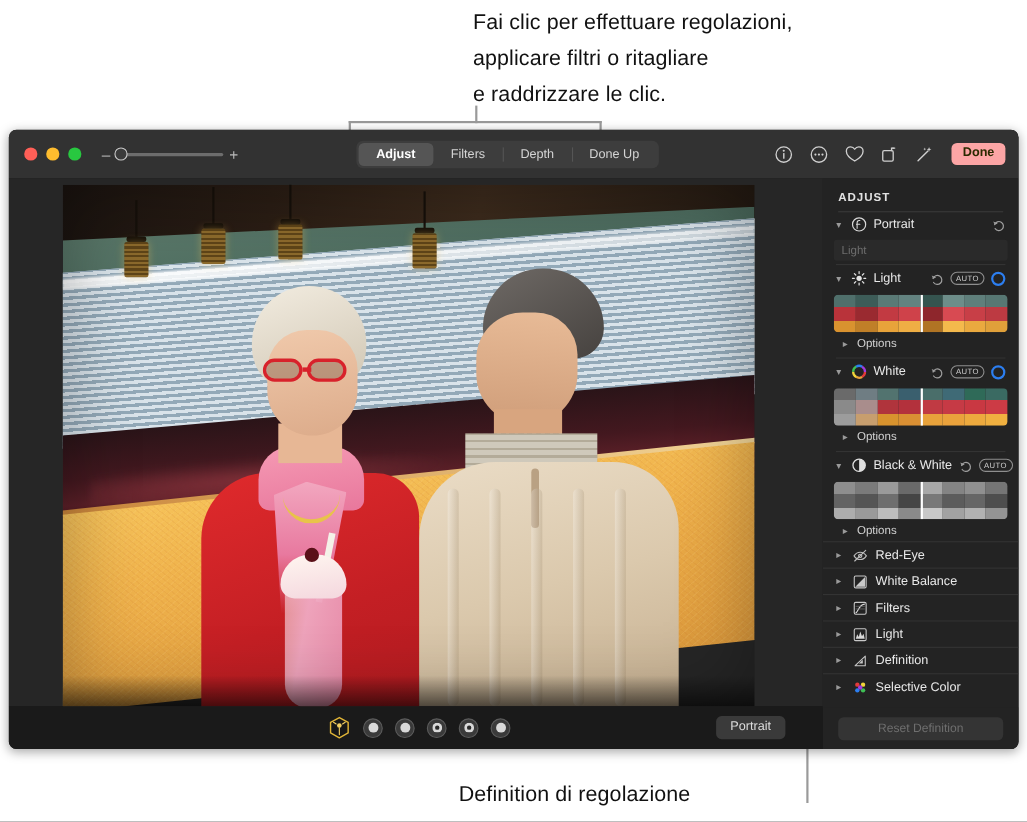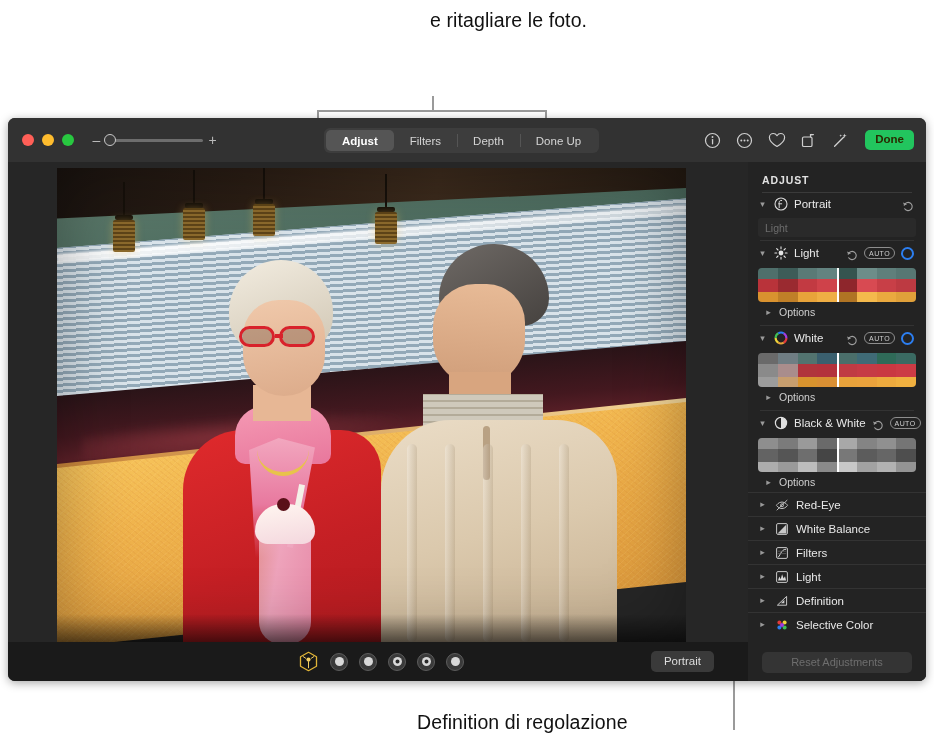--- a/index.html
+++ b/index.html
@@ -82,21 +82,21 @@
   .seg.active::before{display:none;}
 
   
   .tb-icons{
     position:absolute;right:12px;top:9px;height:26px;
     display:flex;align-items:center;gap:13px;
   }
   .tbi{width:19px;height:19px;display:flex;align-items:center;justify-content:center;}
   .tbi svg{display:block;}
   .done-btn{
-    background:#22c55e;color:#2a2a00;font-size:11.5px;font-weight:bold;
+    background:#fca5a5;color:#2a2a00;font-size:11.5px;font-weight:bold;
     border-radius:5px;padding:4px 10px;line-height:1;margin-left:2px;
   }
 
   
   .canvas{
     position:absolute;left:0;top:44px;width:740px;height:480px;
     background:#262626;overflow:hidden;
   }
   .photo{
     position:absolute;left:49px;top:6px;width:629px;height:474px;
@@ -254,21 +254,23 @@
 
   .reset-wrap{position:absolute;left:0;right:0;bottom:0;height:38px;background:#232323;
     display:flex;align-items:center;justify-content:center;}
   .reset-btn{width:150px;height:21px;border-radius:5px;background:#343434;color:#6e6e6e;
     font-size:11px;display:flex;align-items:center;justify-content:center;}
 </style>
 </head>
 <body>
 
 <div class="callout-top">
-  <div>e ritagliare le foto.</div>
+  <div>Fai clic per effettuare regolazioni,</div>
+  <div>applicare filtri o ritagliare</div>
+  <div>e raddrizzare le clic.</div>
 </div>
 <div class="callout-bottom">Definition di regolazione</div>
 
 <div class="leader" id="lead-top-stem"></div>
 <div class="leader" id="lead-top-bar"></div>
 <div class="leader" id="lead-top-left"></div>
 <div class="leader" id="lead-top-right"></div>
 <div class="leader" id="lead-right-bar"></div>
 <div class="leader" id="lead-right-top"></div>
 <div class="leader" id="lead-right-bot"></div>
@@ -641,17 +643,17 @@
               <circle cx="9.6" cy="9.6" r="2" fill="#3fbf55"></circle>
             <circle cx="7" cy="7" r="2" fill="#a23ce0"></circle>
           </svg>
         </span>
         <span class="lbl">Selective Color</span>
       </div>
 
     </div>
 
     <div class="reset-wrap">
-      <div class="reset-btn">Reset Adjustments</div>
+      <div class="reset-btn">Reset Definition</div>
     </div>
   </div>
 
 </div>
 
 </body></html>

